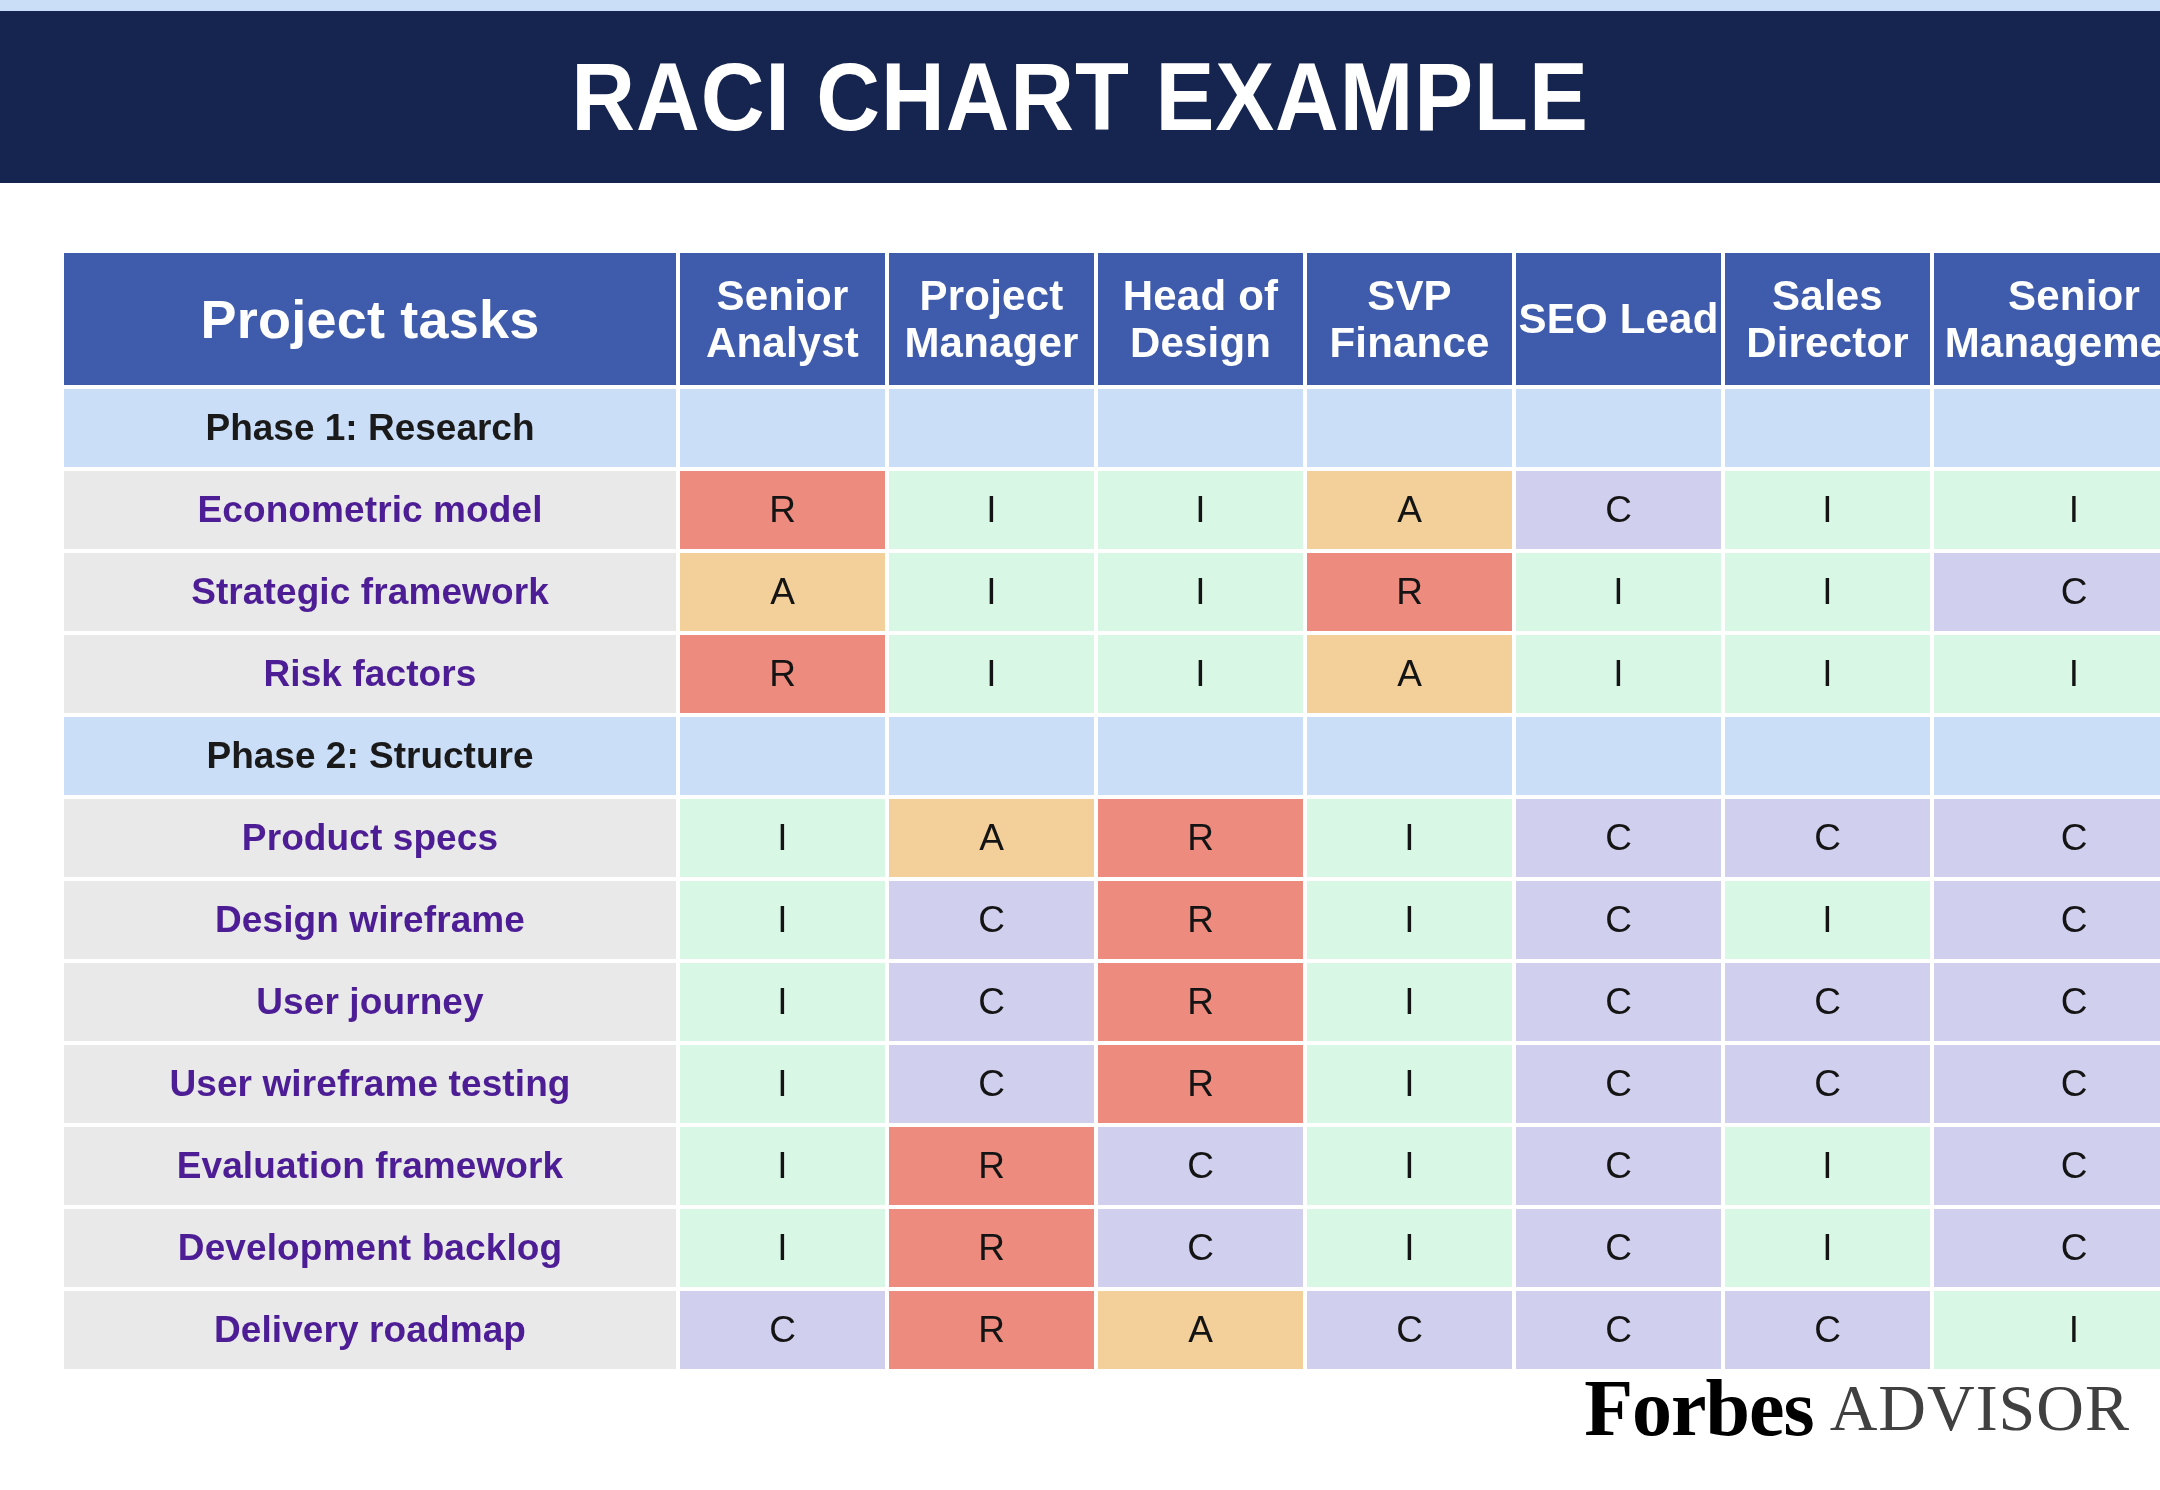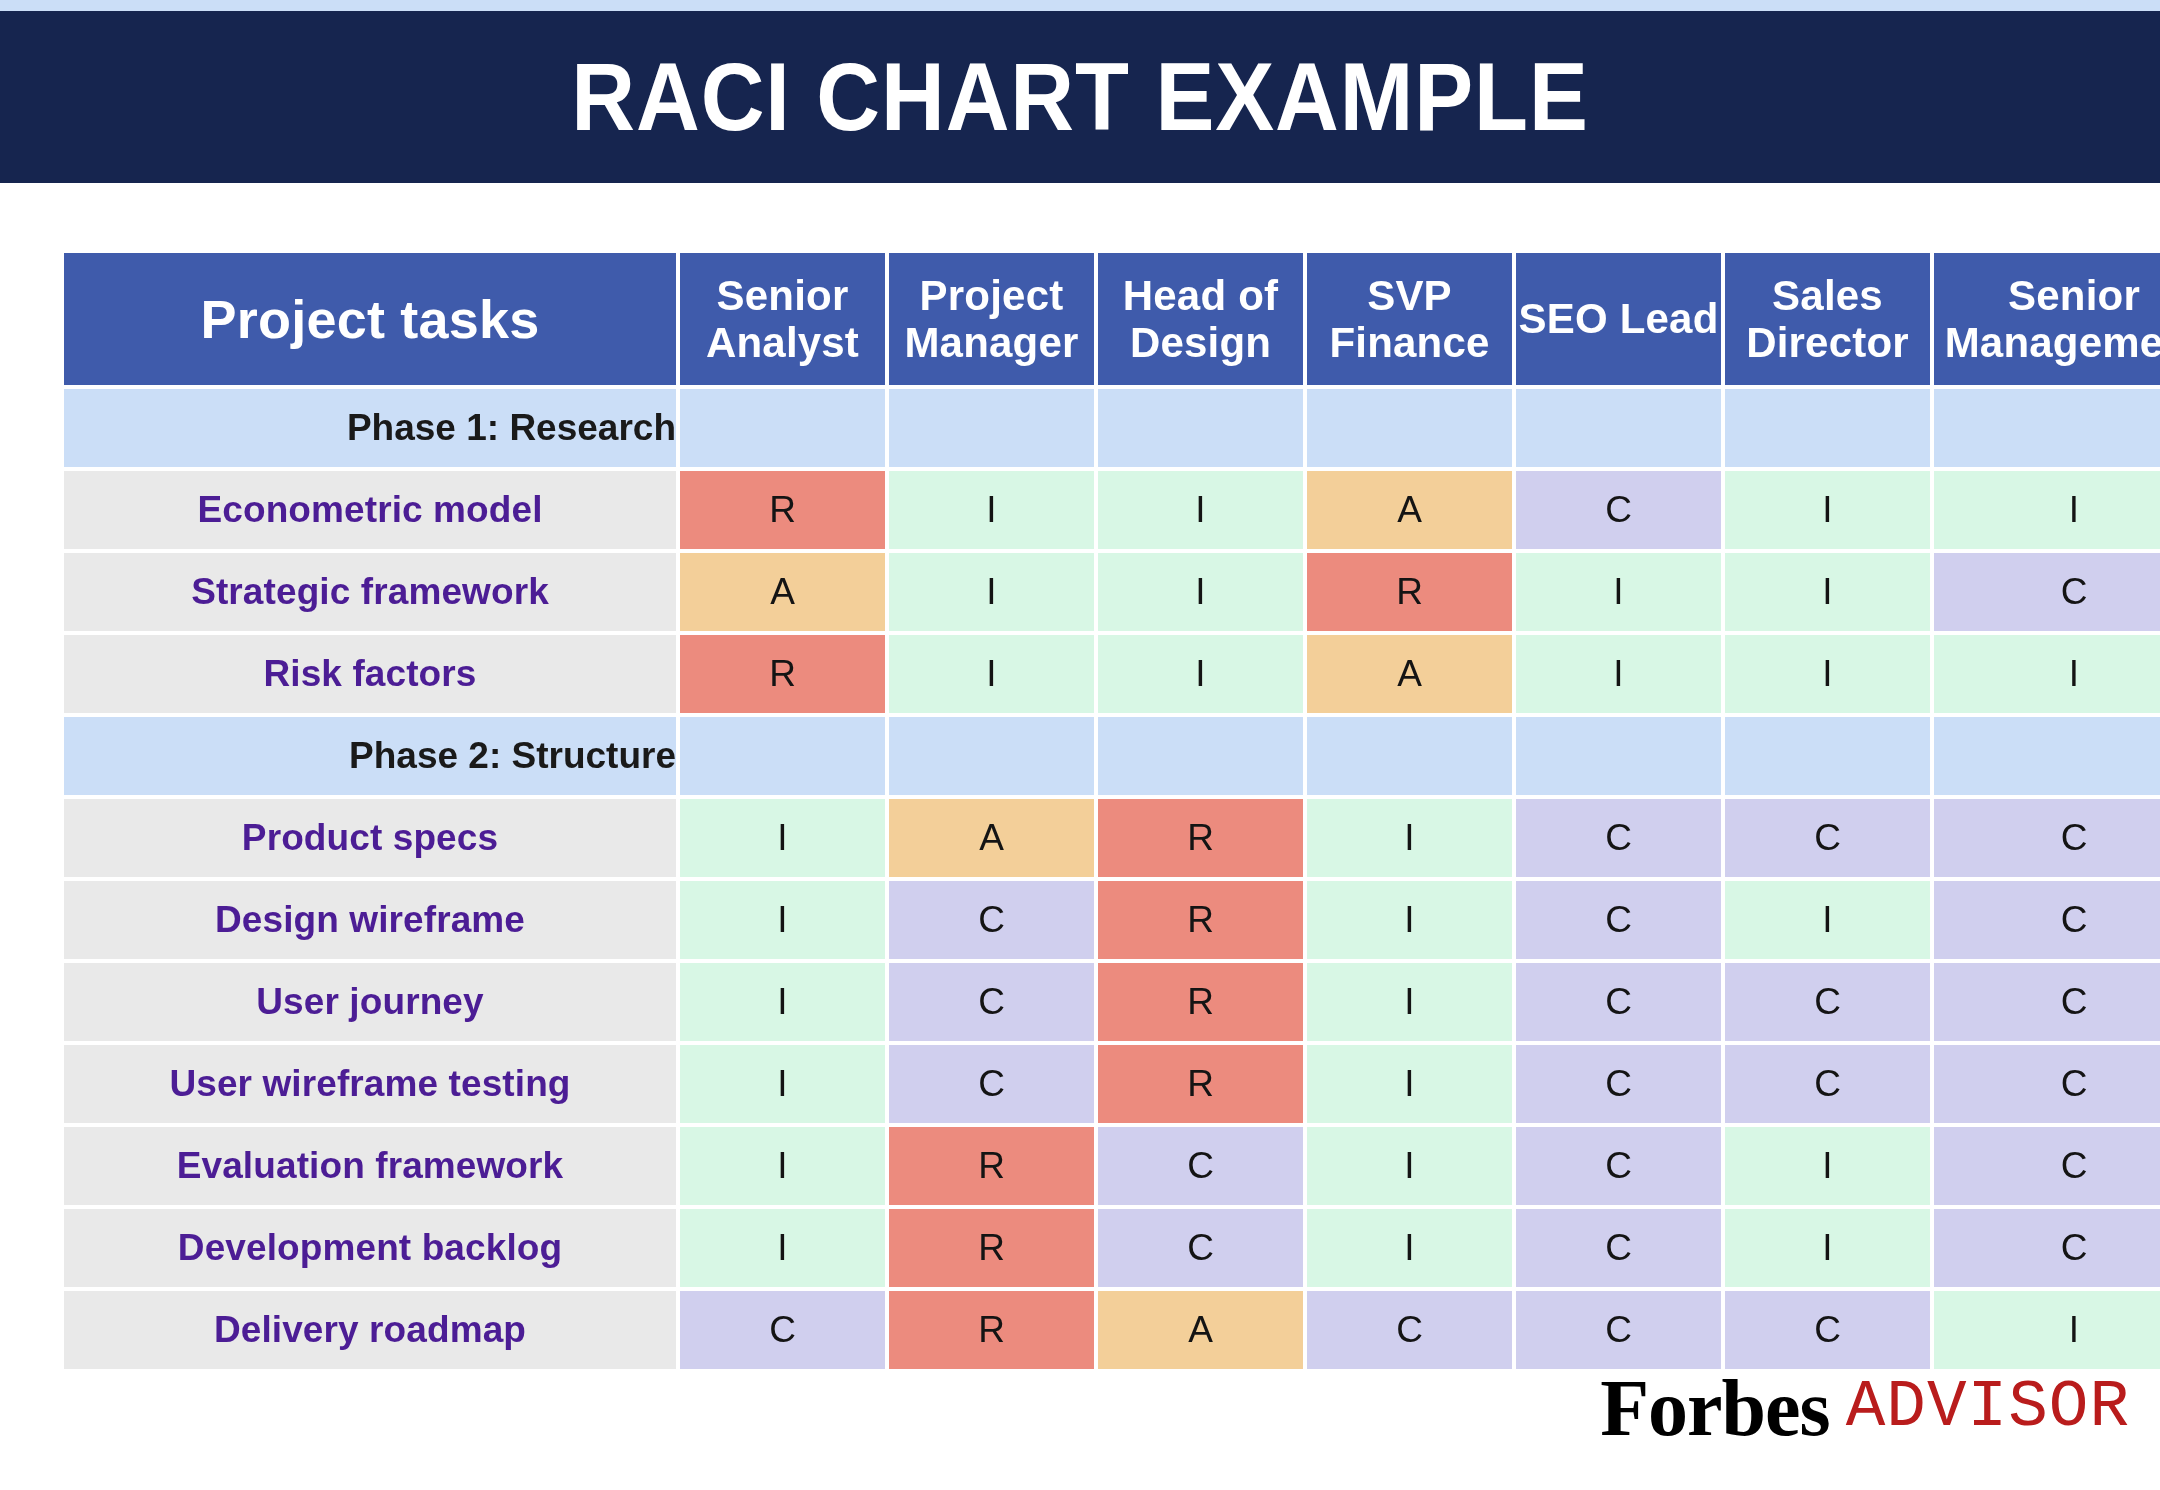--- a/index.html
+++ b/index.html
@@ -77,21 +77,20 @@
     letter-spacing:0.2px;
   }
 
   
   tr.phase td{
     background:#cbdef7;
     height:78px;
     font-size:37px;
     font-weight:bold;
     color:#1a1a1a;
-    text-align:right;
   }
   tr.phase td.task-cell{
     font-size:37px;
     font-weight:bold;
   }
 
   
   tr.task td.task-cell{
     background:#e9e9e9;
     height:78px;
@@ -121,24 +120,24 @@
   }
   .logo .forbes{
     font-family:"Liberation Serif", serif;
     font-weight:bold;
     font-size:80px;
     color:#000000;
     line-height:1;
     letter-spacing:-1px;
   }
   .logo .advisor{
-    font-family:Liberation Mono, monospace;
+    font-family:Liberation Serif, serif;
     font-weight:normal;
     font-size:66px;
-    color:#b91c1c;
+    color:#404040;
     line-height:1;
     letter-spacing:1px;
   }
 </style>
 </head>
 <body>
 
 <div id="page">
 
   <div class="top-strip"></div>

